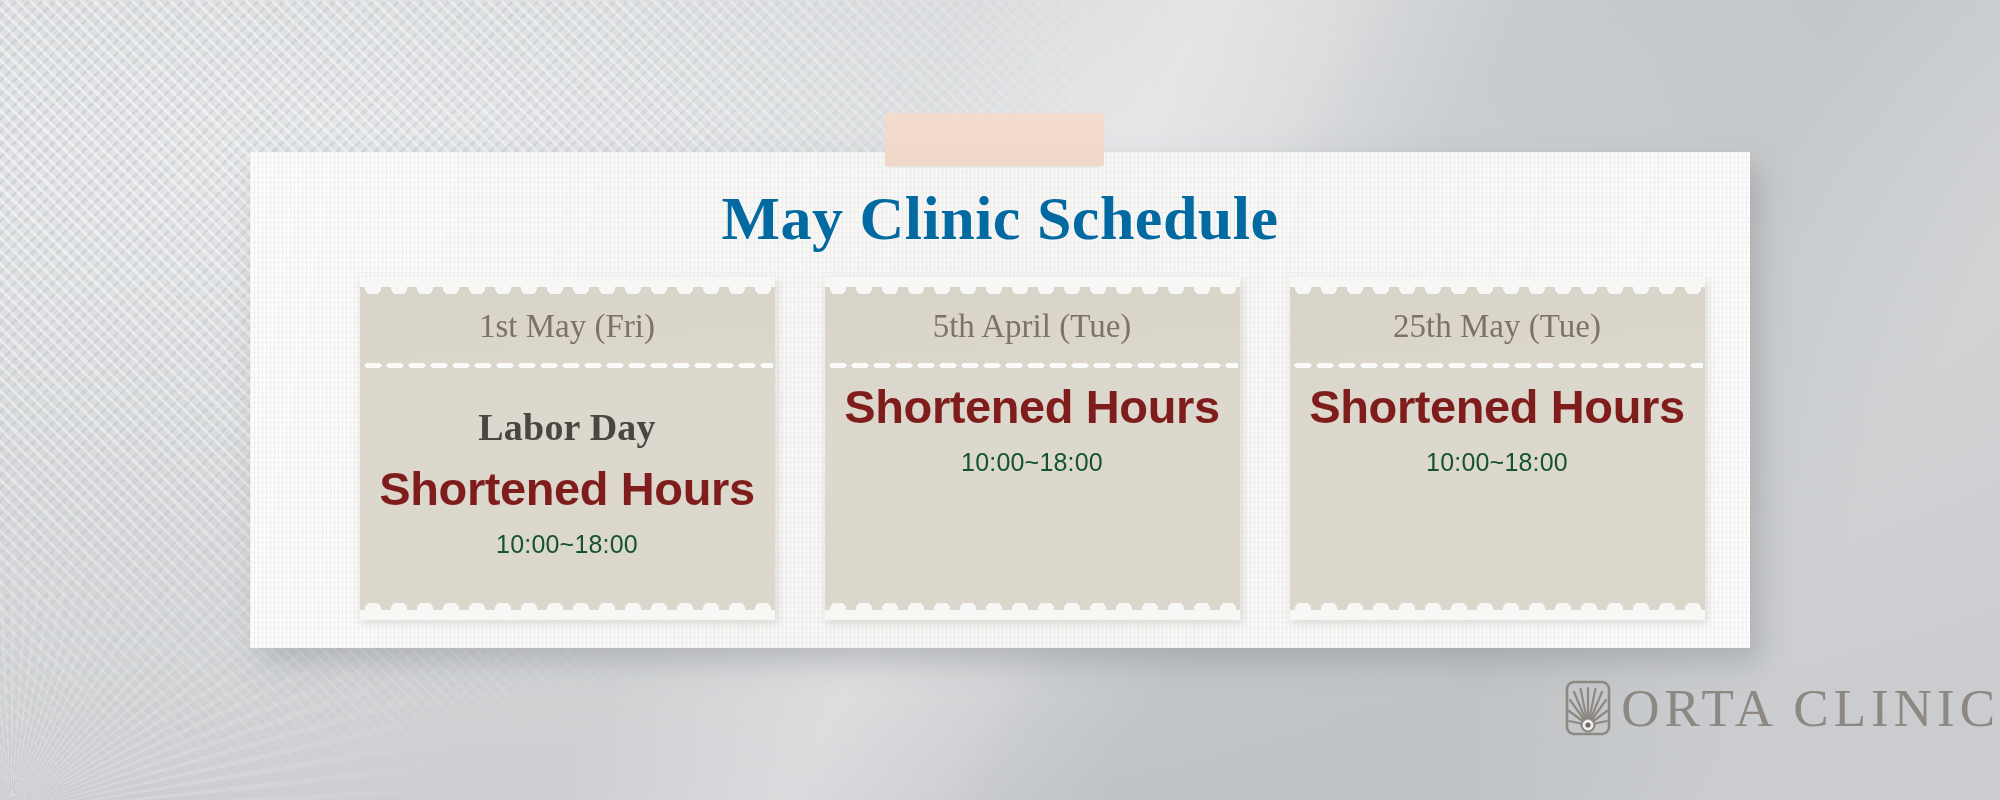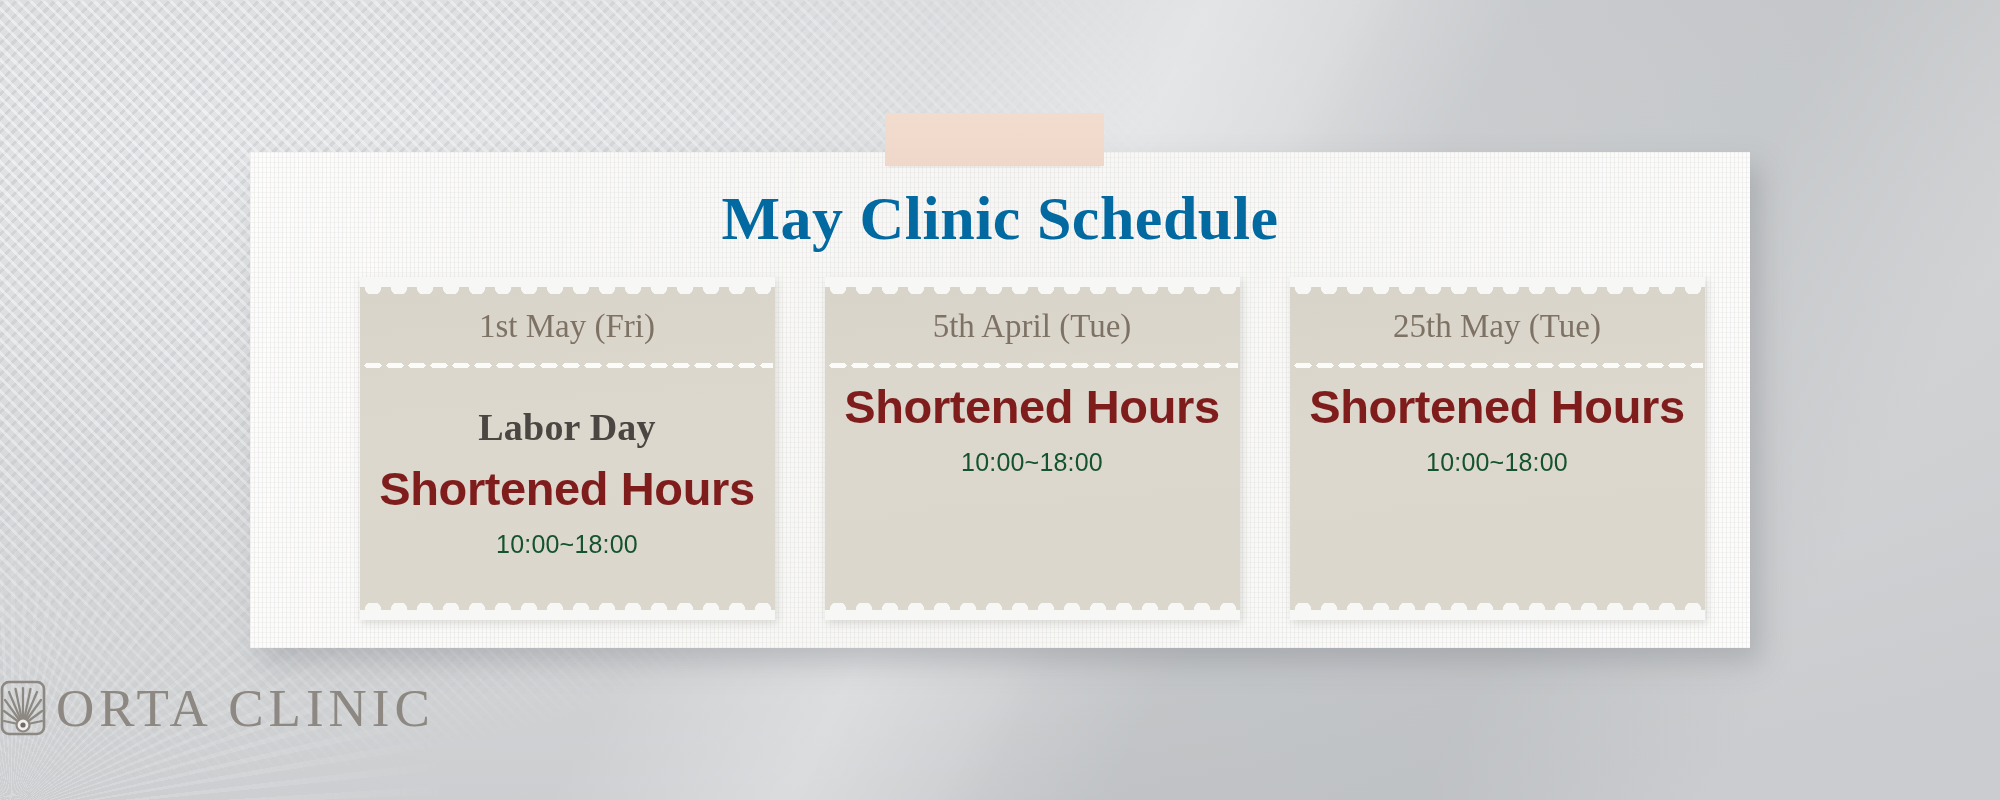--- a/index.html
+++ b/index.html
@@ -170,22 +170,22 @@
     margin-top:14px;
     text-align:center;
     font-family:"Liberation Sans", sans-serif;
     font-size:25px;
     color:#14532d;
     letter-spacing:.2px;
   }
 
   
   #logo{
-    position:absolute; left:0; right:8px; top:678px;
-    display:flex; align-items:center; justify-content:flex-start; gap:10px;
+    position:absolute; left:0; right:0; top:678px;
+    display:flex; align-items:center; justify-content:flex-end; gap:10px;
   }
   #logo-mark{ display:block; }
   #logo-text{
     font-family:"Liberation Serif","DejaVu Serif", serif;
     font-size:53px;
     letter-spacing:5px;
     color:#8d8881;
     white-space:nowrap;
   }
 </style>

